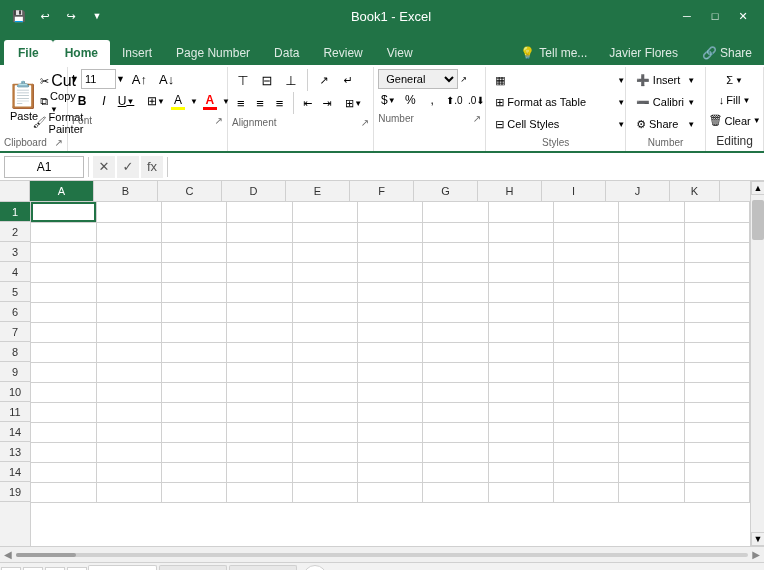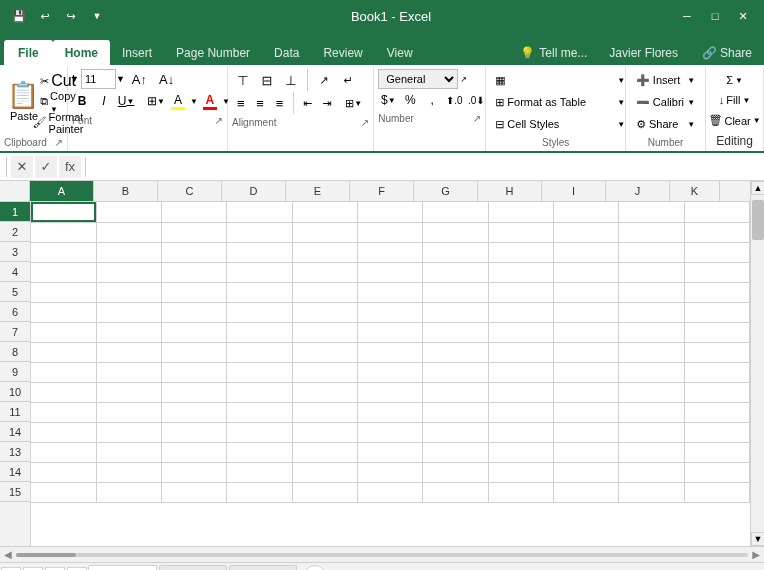--- a/index.html
+++ b/index.html
@@ -295,20 +295,21 @@
           <span style="font-size:11px;">Clear</span>
           <span style="font-size:8px">▼</span>
       </div>
     </div>
     <div class="ribbon-group-label editing-label">Editing</div>
   </div>
 
 </div>
 
 <div id="formula-bar">
+  <input id="name-box" value="A1" style="">
   <div class="formula-sep"></div>
   <button class="formula-btn">✕</button>
   <button class="formula-btn">✓</button>
   <button class="formula-btn">fx</button>
   <div class="formula-sep"></div>
   <input id="formula-input" value="" style="">
 </div>
 
 <div id="main-wrapper">
   <div id="sheet-with-scroll">
@@ -338,21 +339,21 @@
           <div class="row-num">5</div>
           <div class="row-num">6</div>
           <div class="row-num">7</div>
           <div class="row-num">8</div>
           <div class="row-num">9</div>
           <div class="row-num">10</div>
           <div class="row-num">11</div>
           <div class="row-num">14</div>
           <div class="row-num">13</div>
           <div class="row-num">14</div>
-          <div class="row-num">15</div>
+          <div class="row-num">19</div>
         </div>
         <div id="cells-area">
           <table id="cells-table">
             <tbody id="cells-tbody">
             <tr>
                   <td class="selected cell-active" style="outline: rgb(33, 115, 70) solid 2px; outline-offset: -2px; background: white;"></td>
                   <td></td>
                   <td></td>
                   <td></td>
                   <td></td>

